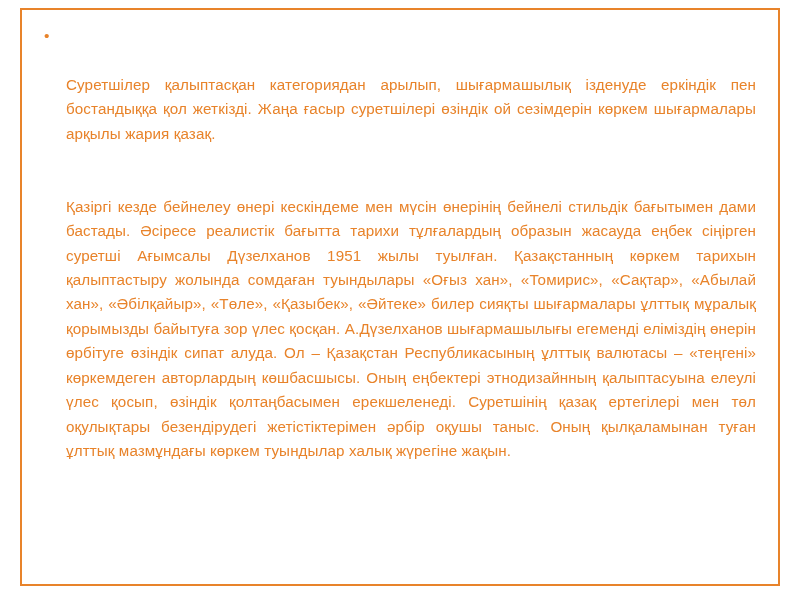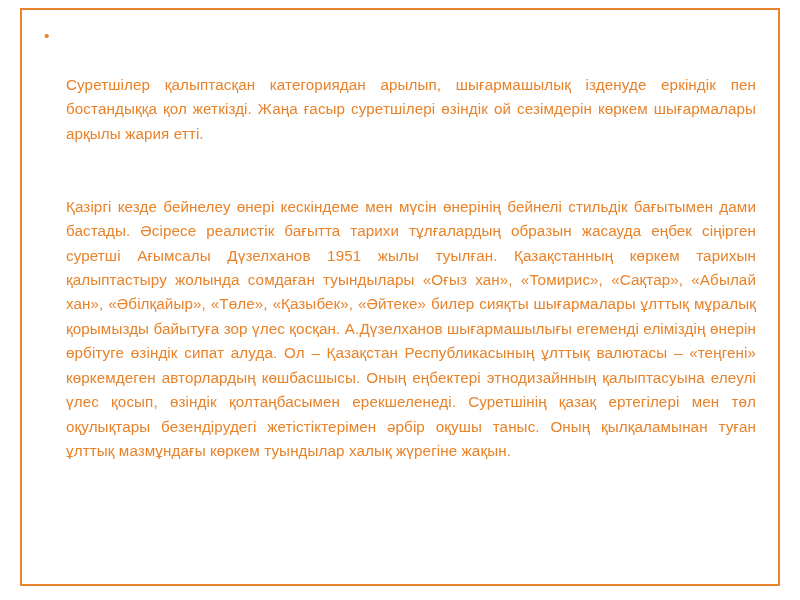--- a/index.html
+++ b/index.html
@@ -67,18 +67,18 @@
   }
 </style>
 </head>
 <body>
 
 <div id="slide">
   <div id="content-frame">
     <div id="bullet-block">
       <span class="bullet-marker">•</span>
       <div class="paragraph-text">
-        <span class="para-first">Суретшілер қалыптасқан категориядан арылып, шығармашылық ізденуде еркіндік пен бостандыққа қол жеткізді. Жаңа ғасыр суретшілері өзіндік ой сезімдерін көркем шығармалары арқылы жария етті.</span>
+        <span class="para-first">Суретшілер қалыптасқан категориядан арылып, шығармашылық ізденуде еркіндік пен бостандыққа қол жеткізді. Жаңа ғасыр суретшілері өзіндік ой сезімдерін көркем шығармалары арқылы жария қазақ.</span>
         <span class="para-rest">Қазіргі кезде бейнелеу өнері кескіндеме мен мүсін өнерінің бейнелі стильдік бағытымен дами бастады. Әсіресе реалистік бағытта тарихи тұлғалардың образын жасауда еңбек сіңірген суретші Ағымсалы Дүзелханов 1951 жылы туылған. Қазақстанның көркем тарихын қалыптастыру жолында сомдаған туындылары «Оғыз хан», «Томирис», «Сақтар», «Абылай хан», «Әбілқайыр», «Төле», «Қазыбек», «Әйтеке» билер сияқты шығармалары ұлттық мұралық қорымызды байытуға зор үлес қосқан. А.Дүзелханов шығармашылығы егеменді еліміздің өнерін өрбітуге өзіндік сипат алуда. Ол – Қазақстан Республикасының ұлттық валютасы – «теңгені» көркемдеген авторлардың көшбасшысы. Оның еңбектері этнодизайнның қалыптасуына елеулі үлес қосып, өзіндік қолтаңбасымен ерекшеленеді. Суретшінің қазақ ертегілері мен төл оқулықтары безендірудегі жетістіктерімен әрбір оқушы таныс. Оның қылқаламынан туған ұлттық мазмұндағы көркем туындылар халық жүрегіне жақын.</span>
       </div>
     </div>
   </div>
 </div>
 
 </body></html>

